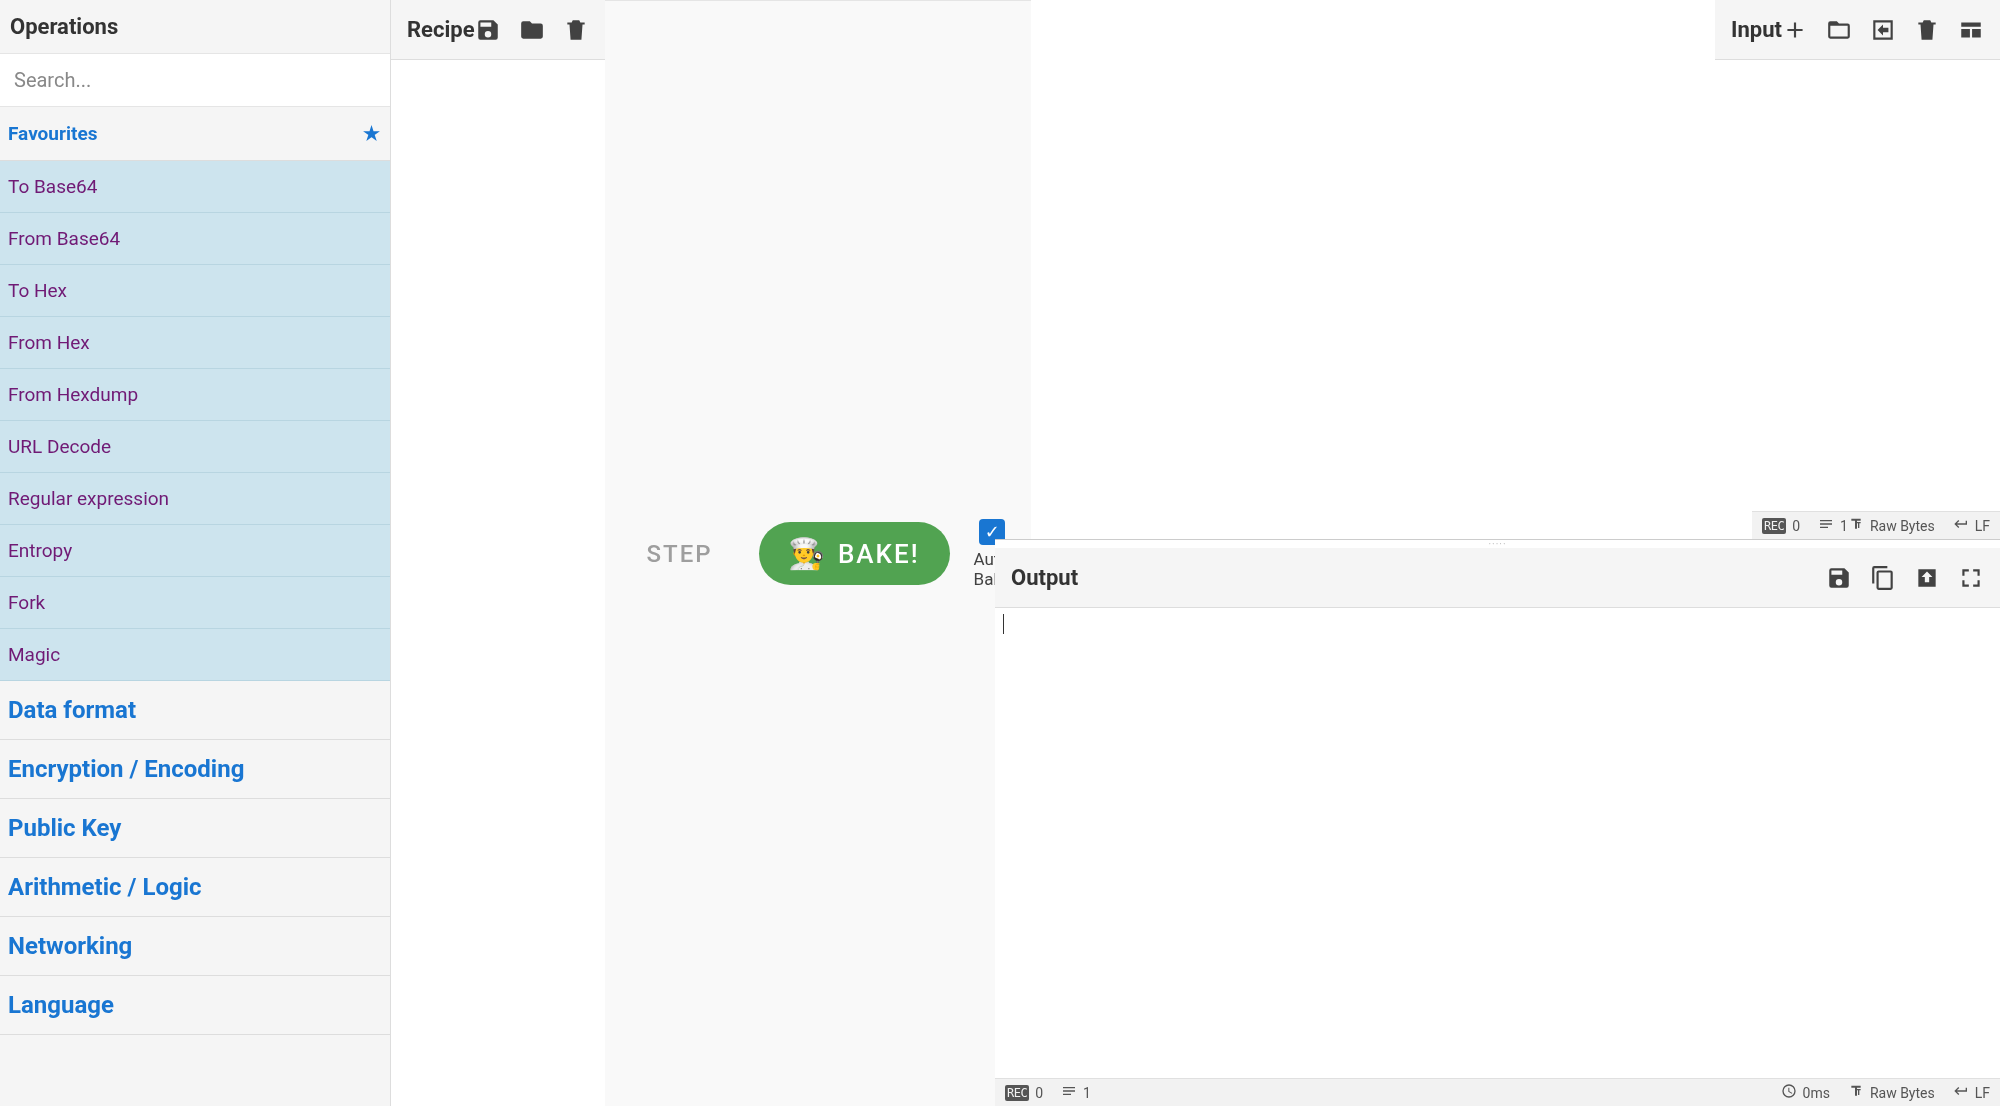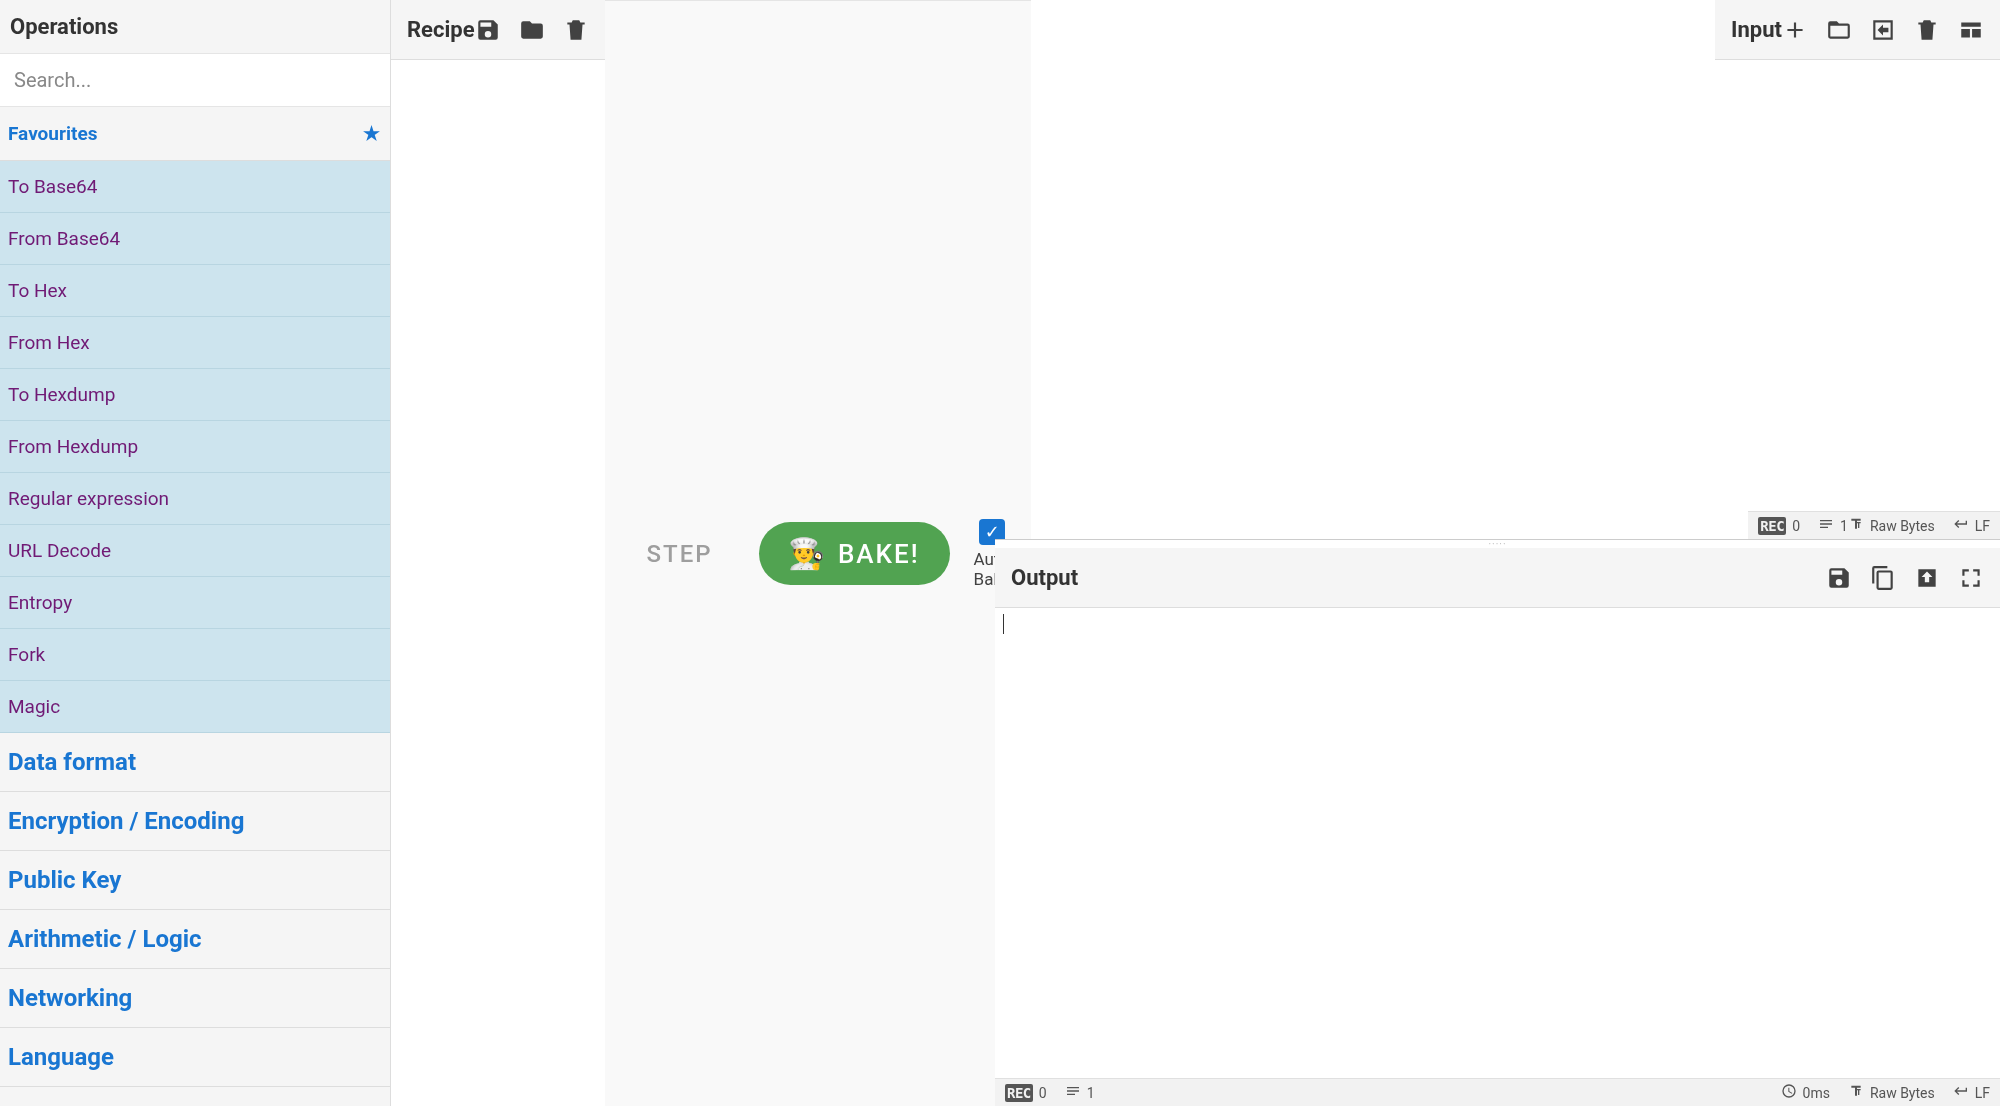--- a/index.html
+++ b/index.html
@@ -44,21 +44,21 @@
 
 .io-panel { flex: 1; display: flex; flex-direction: column; }
 .input-section { display: flex; flex-direction: column; height: 540px; border-bottom: 1px solid #ccc; align-items: flex-end; }
 .output-section { flex: 1; display: flex; flex-direction: column; }
 .io-body { flex: 1; background: #fff; position: relative; }
 .io-body .cursor { position: absolute; top: 6px; left: 8px; width: 1px; height: 20px; background: #333; }
 
 .status-bar { height: 28px; background: #f2f2f2; border-top: 1px solid #e0e0e0; display: flex; align-items: center; justify-content: space-between; padding: 0 10px; font-family: "Courier New", monospace; font-size: 14px; color: #555; }
 .status-left, .status-right { display: flex; align-items: center; gap: 18px; }
 .status-item { display: flex; align-items: center; gap: 6px; }
-.mono-badge { font-family: monospace; font-size: 14px; letter-spacing: -0.5px; background: #555; color: #f2f2f2; padding: 1px 2px; border-radius: 2px; font-weight: bold; }
+.mono-badge { font-family: monospace; font-size: 12px; letter-spacing: -0.5px; background: #555; color: #f2f2f2; padding: 1px 2px; border-radius: 2px; font-weight: normal; }
 .status-icon svg { width: 16px; height: 16px; fill: #555; }
 
 .divider-handle { height: 8px; background: #fff; display: flex; align-items: center; justify-content: center; cursor: row-resize; }
 .divider-dots { color: #bbb; font-size: 10px; letter-spacing: 1px; }
 
 .small-svg { width: 18px; height: 18px; fill: #555; }
 </style>
 </head>
 <body>
 
@@ -72,24 +72,23 @@
     <div class="ops-scroll">
       <div class="fav-header">
         <span>Favourites</span>
         <span class="star-icon">★</span>
       </div>
       <div id="fav-list">
           <div class="op-item">To Base64</div>
           <div class="op-item">From Base64</div>
           <div class="op-item">To Hex</div>
           <div class="op-item">From Hex</div>
-          <div class="op-item">To Hexdump</div>
           <div class="op-item">From Hexdump</div>
+          <div class="op-item">URL Decode</div>
           <div class="op-item">Regular expression</div>
-          <div class="op-item">URL Decode</div>
           <div class="op-item">Entropy</div>
           <div class="op-item">Fork</div>
           <div class="op-item">Magic</div>
         </div>
       <div id="cat-list">
           <div class="category">Data format</div>
           <div class="category">Encryption / Encoding</div>
           <div class="category">Public Key</div>
           <div class="category">Arithmetic / Logic</div>
           <div class="category">Networking</div>

